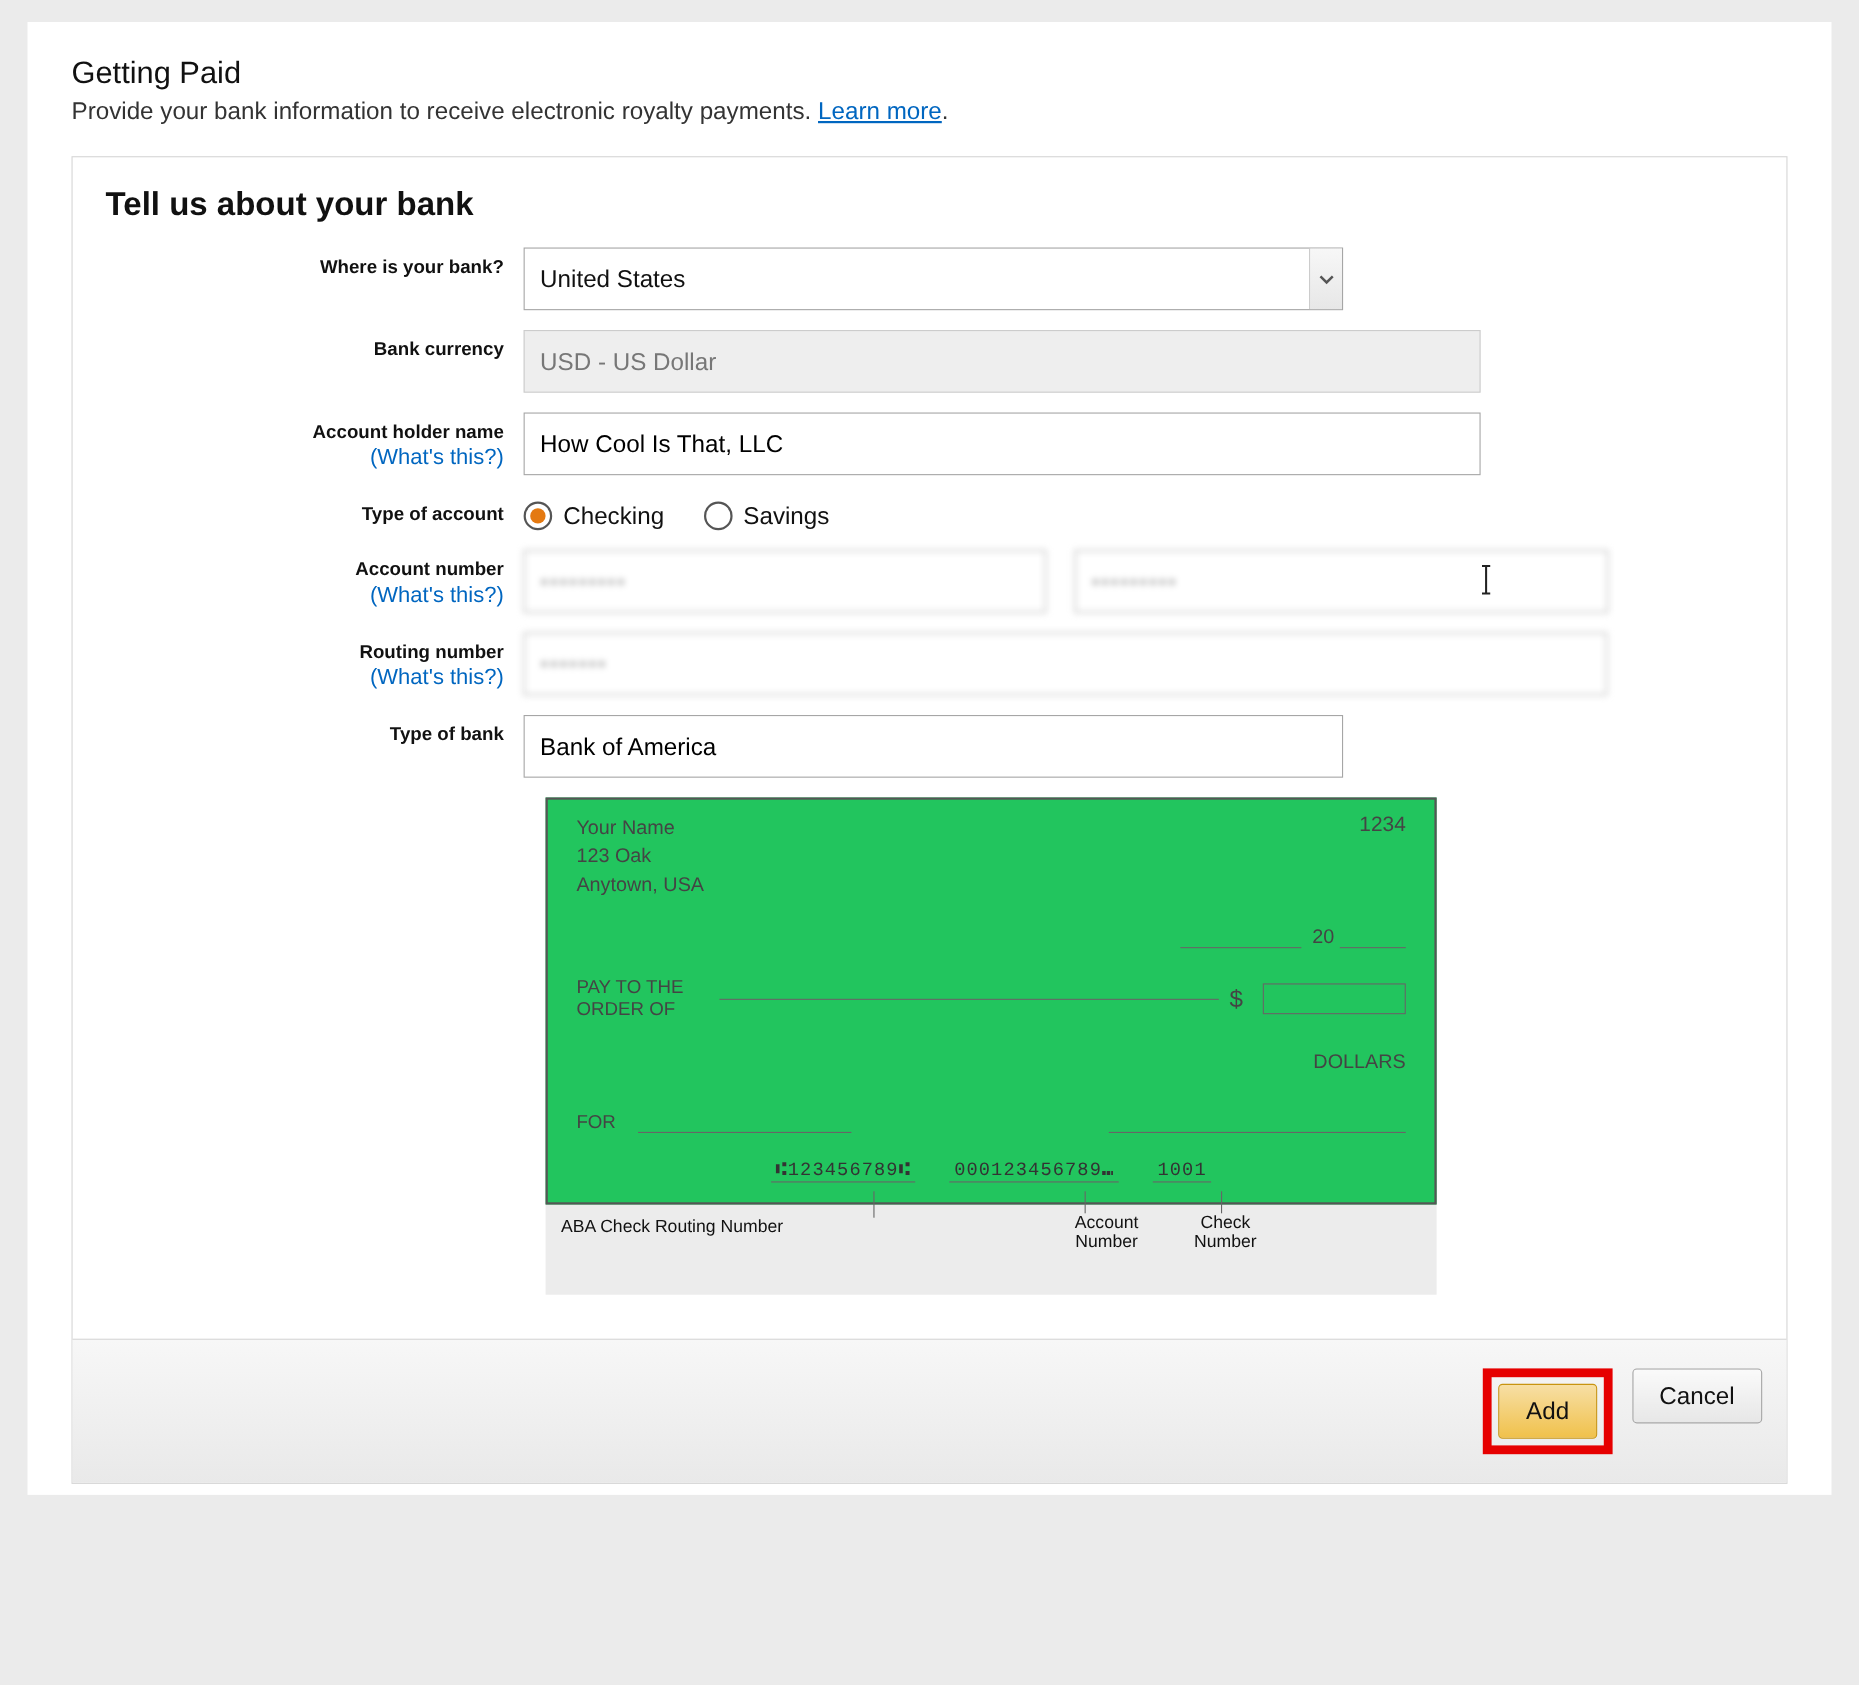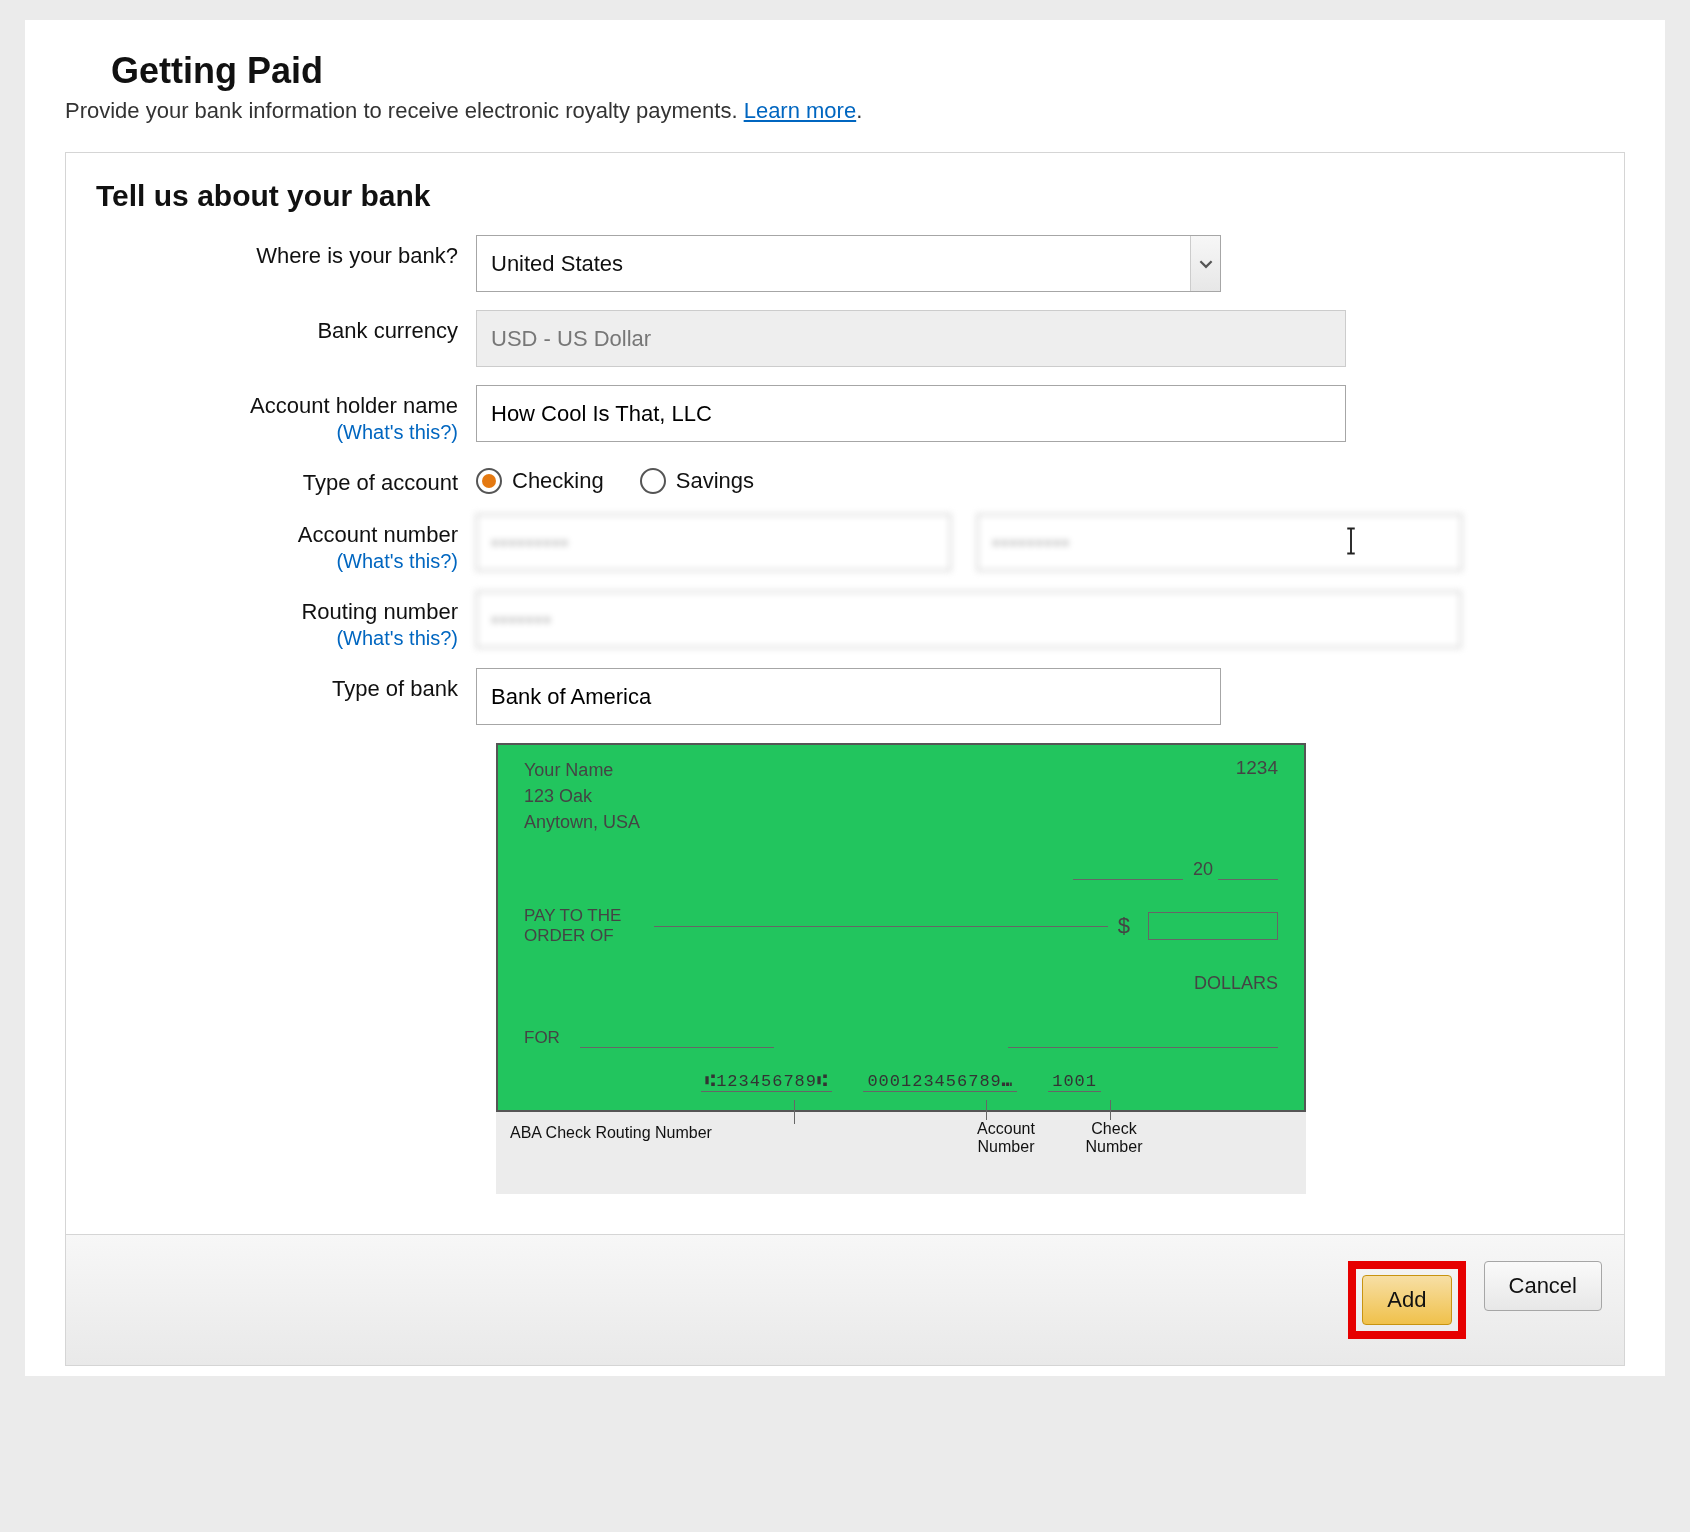--- a/index.html
+++ b/index.html
@@ -9,24 +9,23 @@
       padding: 20px;
       color: #111;
     }
     .page-card {
       background: #fff;
       max-width: 1640px;
       margin: 0 auto;
       padding: 30px 40px 10px;
     }
     .page-title {
-      font-size: 36px;
-      font-weight: bold;
+      font-size: 28px;
+      font-weight: normal;
       margin-bottom: 6px;
-      margin-left: 46px;
     }
     .page-subtitle {
       font-size: 22px;
       color: #333;
       margin-bottom: 28px;
     }
     .learn-link { color: #0066c0; text-decoration: underline; }
     .learn-dot { color:#333; }
 
     .form-panel {
@@ -44,22 +43,22 @@
       align-items: flex-start;
       margin-bottom: 18px;
     }
     .label-col {
       width: 380px;
       text-align: right;
       padding-right: 18px;
       padding-top: 8px;
     }
     .field-label {
-      font-size: 22px;
-      font-weight: normal;
+      font-size: 17px;
+      font-weight: bold;
       color: #111;
     }
     .whats-this {
       display: block;
       font-size: 20px;
       font-weight: normal;
       color: #0066c0;
       margin-top: 2px;
     }
     .input-col { flex: 1; }

